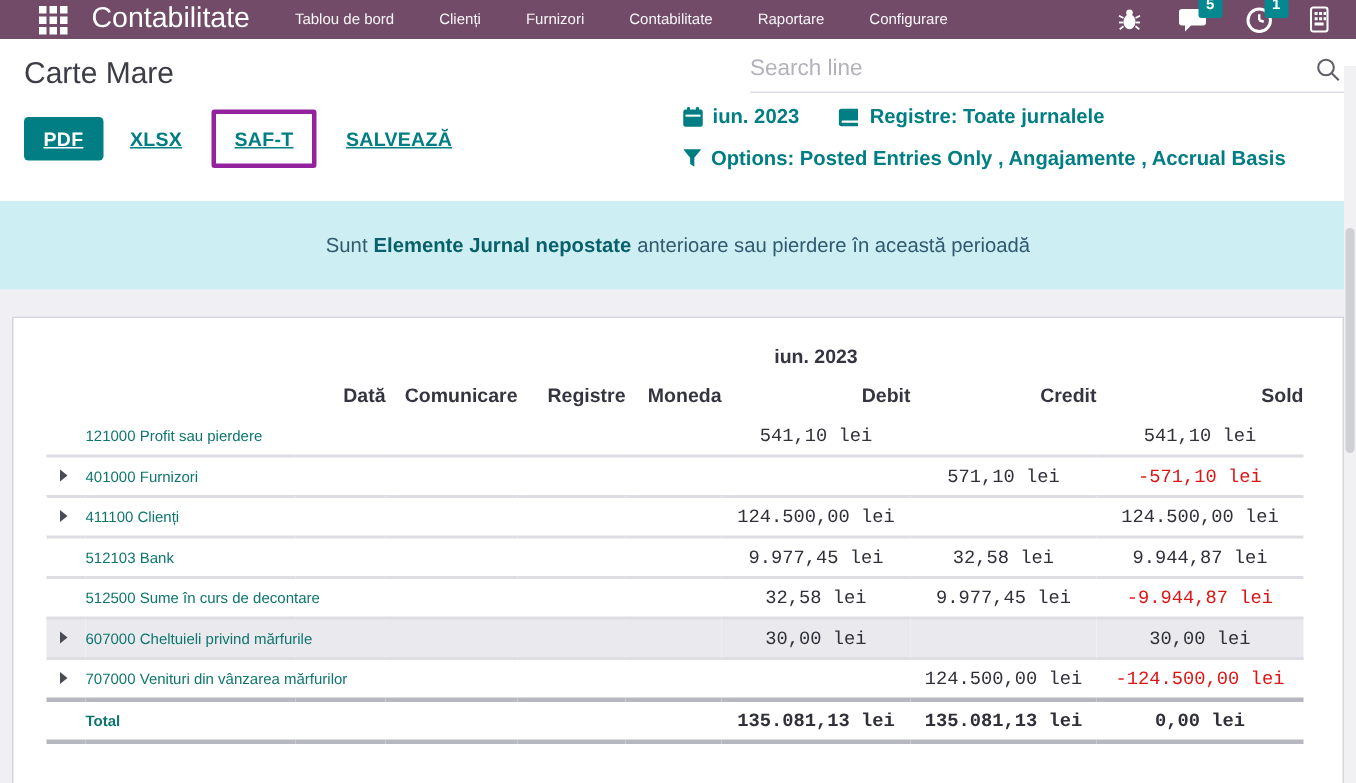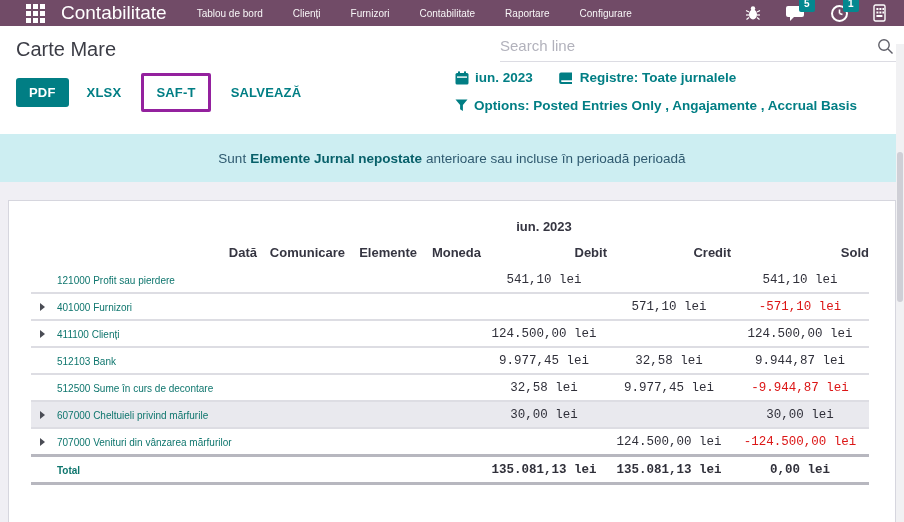--- a/index.html
+++ b/index.html
@@ -23,38 +23,38 @@
   .tray-icon { position:relative; display:inline-flex; align-items:center; cursor:pointer; }
   .badge {
     position:absolute; top:-8px; left:13px; background:#03888f; color:#fff;
     font-size:10px; font-weight:700; line-height:1; padding:3px 5px; border-radius:2px;
   }
   
   .control { background:#fff; height:108px; position:relative; padding:10px 16px; }
   .page-title { font-size:20px; font-weight:400; color:#3c3d46; margin:2px 0 12px; }
   .buttons { display:flex; align-items:center; gap:16px; }
   .btn { border:none; background:none; font-family:inherit; cursor:pointer;
-         font-size:13px; font-weight:700; letter-spacing:.2px; }
+         font-size:13px; font-weight:700; letter-spacing:.2px;text-decoration:underline; }
   .btn-primary { background:#017E84; color:#fff; padding:7px 13px; border-radius:3px; }
   .btn-flat { color:#017E84; padding:7px 2px; }
   .hl-box { border:3px solid #94219E; border-radius:2px; padding:2px 10px; margin:0 2px; }
   .search-wrap { position:absolute; left:456px; top:6px; width:440px; }
   .search-input {
     width:100%; border:none; border-bottom:1px solid #dcdce3; outline:none;
     font-family:inherit; font-size:15px; padding:5px 26px 7px 0; color:#333; background:transparent;margin-left:44px;
   }
   .search-input::placeholder { color:#b2b2bc; }
   .search-icon { position:absolute; right:2px; top:6px; }
   .filters { position:absolute; left:455px; top:44px; color:#017E84; font-weight:700; font-size:13.5px; }
   .filter-line { display:flex; align-items:center; gap:6px; margin-bottom:13px; white-space:nowrap; }
   .filter-item { display:flex; align-items:center; gap:6px; cursor:pointer; }
   .filter-gap { width:14px; }
   
   .banner {
-    background:#cdeef2; height:48px; display:flex; align-items:center; justify-content:center;
+    background:#cdeef2; height:59px; display:flex; align-items:center; justify-content:center;
     font-size:13.5px; color:#2f5a70;
   }
   .banner .banner-link { color:#08606a; font-weight:700; margin:0 4px; cursor:pointer; }
   
   .content { height:322px; padding:18px 8px 0; }
   .card { background:#fff; border:1px solid #d6d6de; height:110%; padding:16px 26px 0 22px; }
   table { width:100%; border-collapse:collapse; table-layout:fixed; }
   th { font-size:13px; color:#353541; font-weight:700; text-align:right; padding:2px 0 7px; white-space:nowrap; }
   .period-th { text-align:center; padding-bottom:9px; }
   td { font-size:10px; color:#0f766e; padding:6px 0 5px; white-space:nowrap; overflow:visible; }
@@ -191,21 +191,21 @@
         </svg>
         <span>Options: Posted Entries Only , Angajamente , Accrual Basis</span>
       </span>
     </div>
   </div>
 </div>
 
 <div class="banner">
   <span>Sunt</span>
   <span class="banner-link">Elemente Jurnal nepostate</span>
-  <span>anterioare sau incluse în perioadă perioadă</span>
+  <span>anterioare sau pierdere în această perioadă</span>
 </div>
 
 <div class="content">
   <div class="card">
     <table>
       <colgroup>
         <col style="width:26px">
           <col>
           <col style="width:60px">
           <col style="width:88px">
@@ -219,21 +219,21 @@
         <tr>
           <th colspan="6"></th>
           <th class="period-th">iun. 2023</th>
           <th colspan="2"></th>
         </tr>
         <tr>
           <th></th>
             <th></th>
           <th>Dată</th>
           <th>Comunicare</th>
-          <th>Elemente</th>
+          <th>Registre</th>
           <th>Moneda</th>
           <th>Debit</th>
           <th>Credit</th>
           <th>Sold</th>
         </tr>
       </thead>
       <tbody id="rows-body">
           <tr class="data-row">
             <td></td>
             <td colspan="5" class="acct-name">121000 Profit sau pierdere</td>

